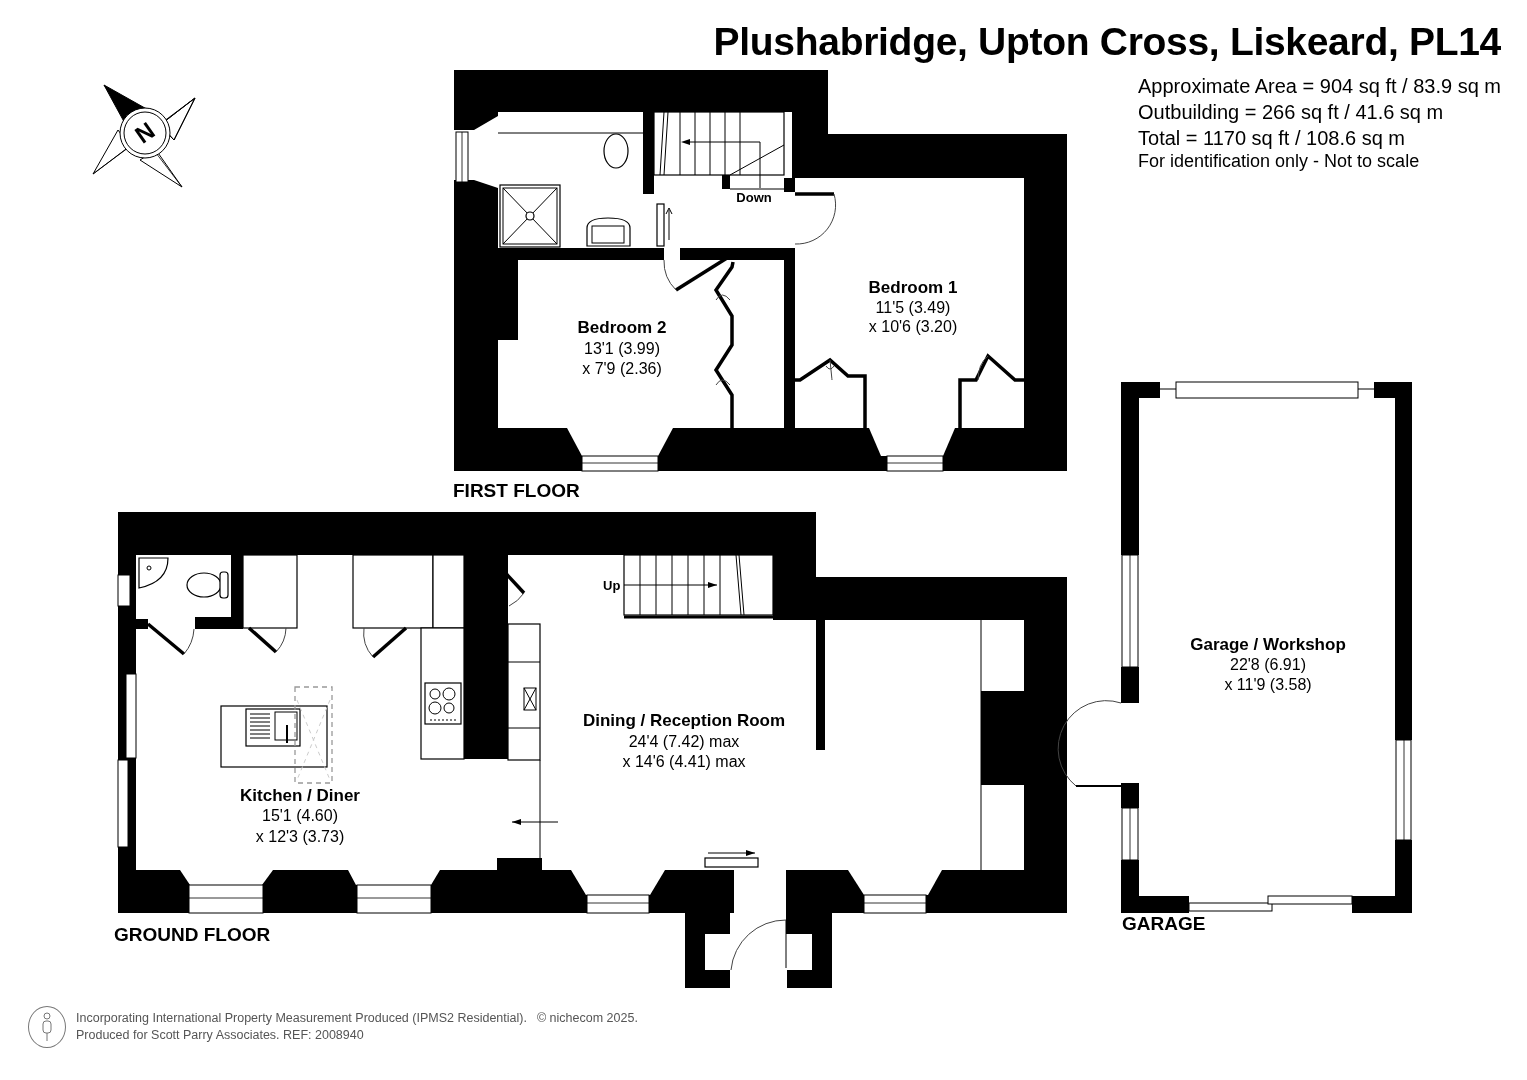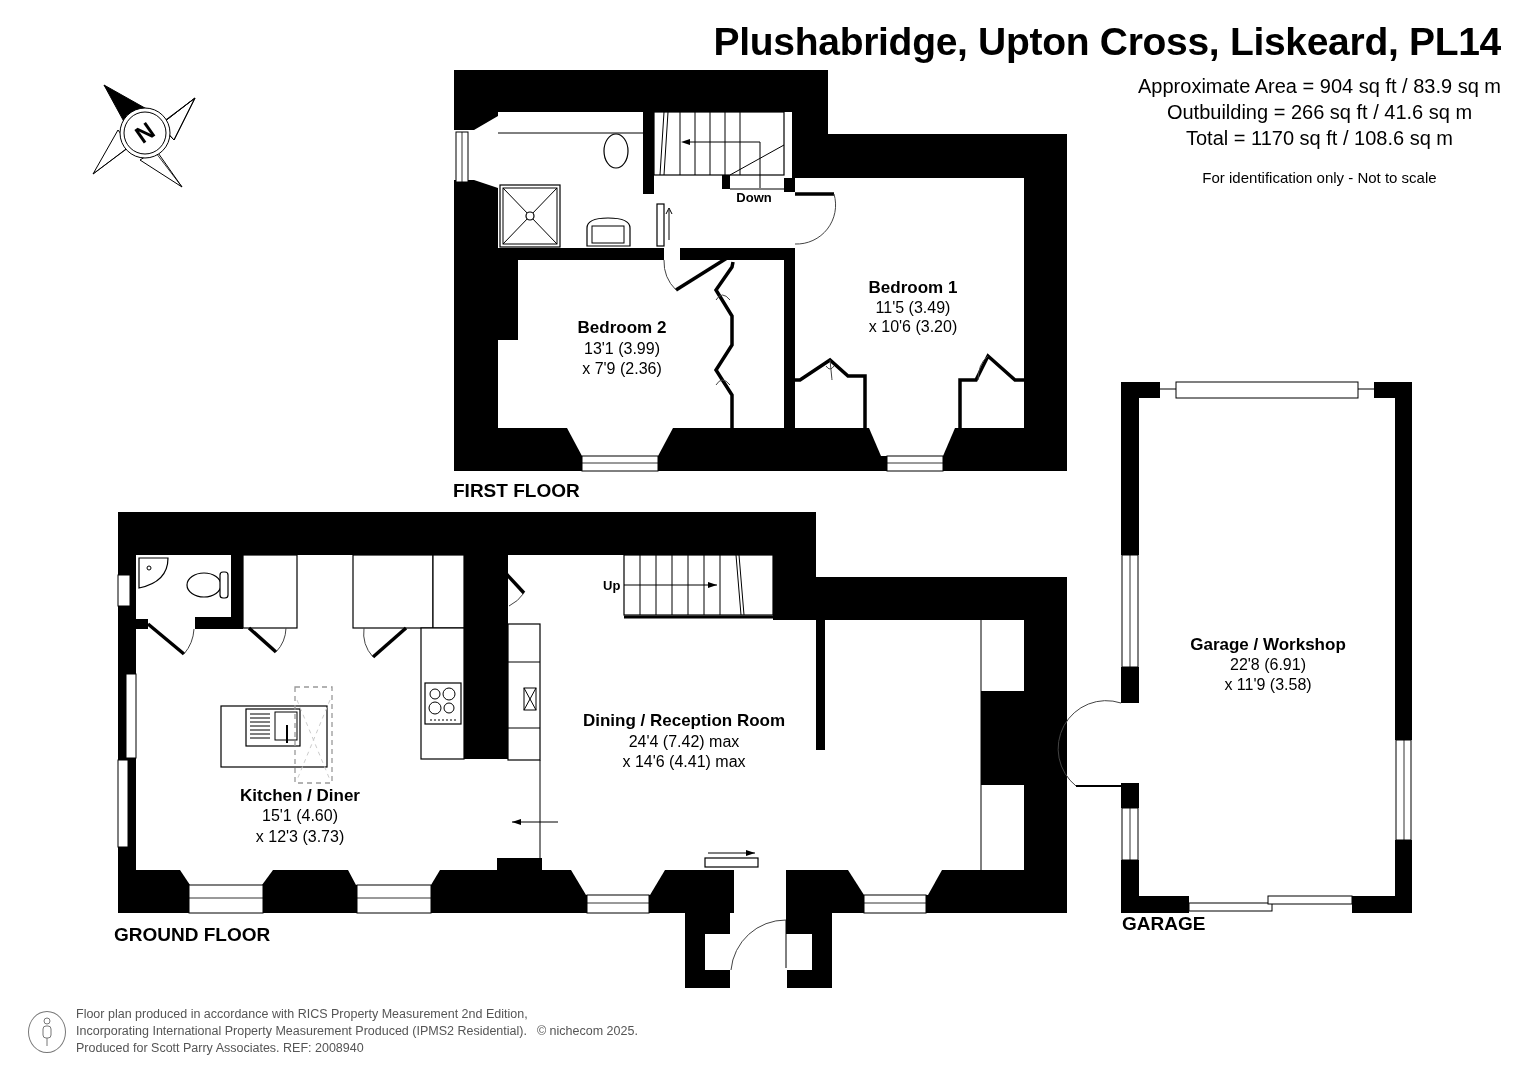--- a/index.html
+++ b/index.html
@@ -11,22 +11,22 @@
   .thick { fill: none; stroke: #000; stroke-width: 3.5; }
   .arc { fill: none; stroke: #444; stroke-width: 1; }
   .dash { fill: none; stroke: #999; stroke-width: 1.3; stroke-dasharray: 5 4; }
   .win { fill: #fff; stroke: #000; stroke-width: 1; }
   .room-name { font-family: "Liberation Sans", sans-serif; font-weight: bold; font-size: 17px; text-anchor: middle; }
   .room-dim { font-family: "Liberation Sans", sans-serif; font-size: 16px; text-anchor: middle; }
   .floor-label { font-family: "Liberation Sans", sans-serif; font-weight: bold; font-size: 19px; }
   .small-bold { font-family: "Liberation Sans", sans-serif; font-weight: bold; font-size: 13px; }
 
   .title { position: absolute; right: 26px; top: 20px; font-size: 39px; font-weight: bold; letter-spacing: -0.3px; white-space: nowrap; }
-  .areas { position: absolute; right: 26px; top: 73px; text-align: center; font-size: 20px; line-height: 26px; }
-  .areas .note { font-size: 15px; line-height: 20px; margin-top: 17px; }
+  .areas { position: absolute; right: 26px; top: 73px; text-align: left; font-size: 20px; line-height: 26px; }
+  .areas .note { font-size: 18px; line-height: 20px; margin-top: 0; }
   .footer { position: absolute; left: 28px; top: 1006px; display: flex; align-items: center; }
   .footer .person { width: 36px; height: 40px; border: 1px solid #777; border-radius: 50%; display: flex; align-items: center; justify-content: center; margin-right: 10px; }
   .footer .lines { font-size: 12.5px; line-height: 17px; color: #555; }
   .footer .copy { margin-left: 10px; text-align: right; }
 </style>
 </head>
 <body>
 
 <svg class="plan" viewBox="0 0 1527 1080" xmlns="http://www.w3.org/2000/svg">
 
@@ -310,17 +310,16 @@
 
 <div class="footer">
   <div class="person">
     <svg width="14" height="30" viewBox="0 0 14 30">
       <circle cx="7" cy="4" r="3" fill="none" stroke="#777" stroke-width="1"></circle>
       <rect x="3" y="9" width="8" height="12" rx="3" fill="none" stroke="#777" stroke-width="1"></rect>
       <line x1="7" y1="21" x2="7" y2="29" stroke="#777" stroke-width="1"></line>
     </svg>
   </div>
   <div class="lines">
-    <div>Floor plan produced in accordance with RICS Property Measurement 2nd Edition,</div>
     <div><span>Incorporating International Property Measurement Produced (IPMS2 Residential).</span><span class="copy">© nichecom 2025.</span></div>
     <div>Produced for Scott Parry Associates.   REF: 2008940</div>
   </div>
 </div>
 
 </body></html>

